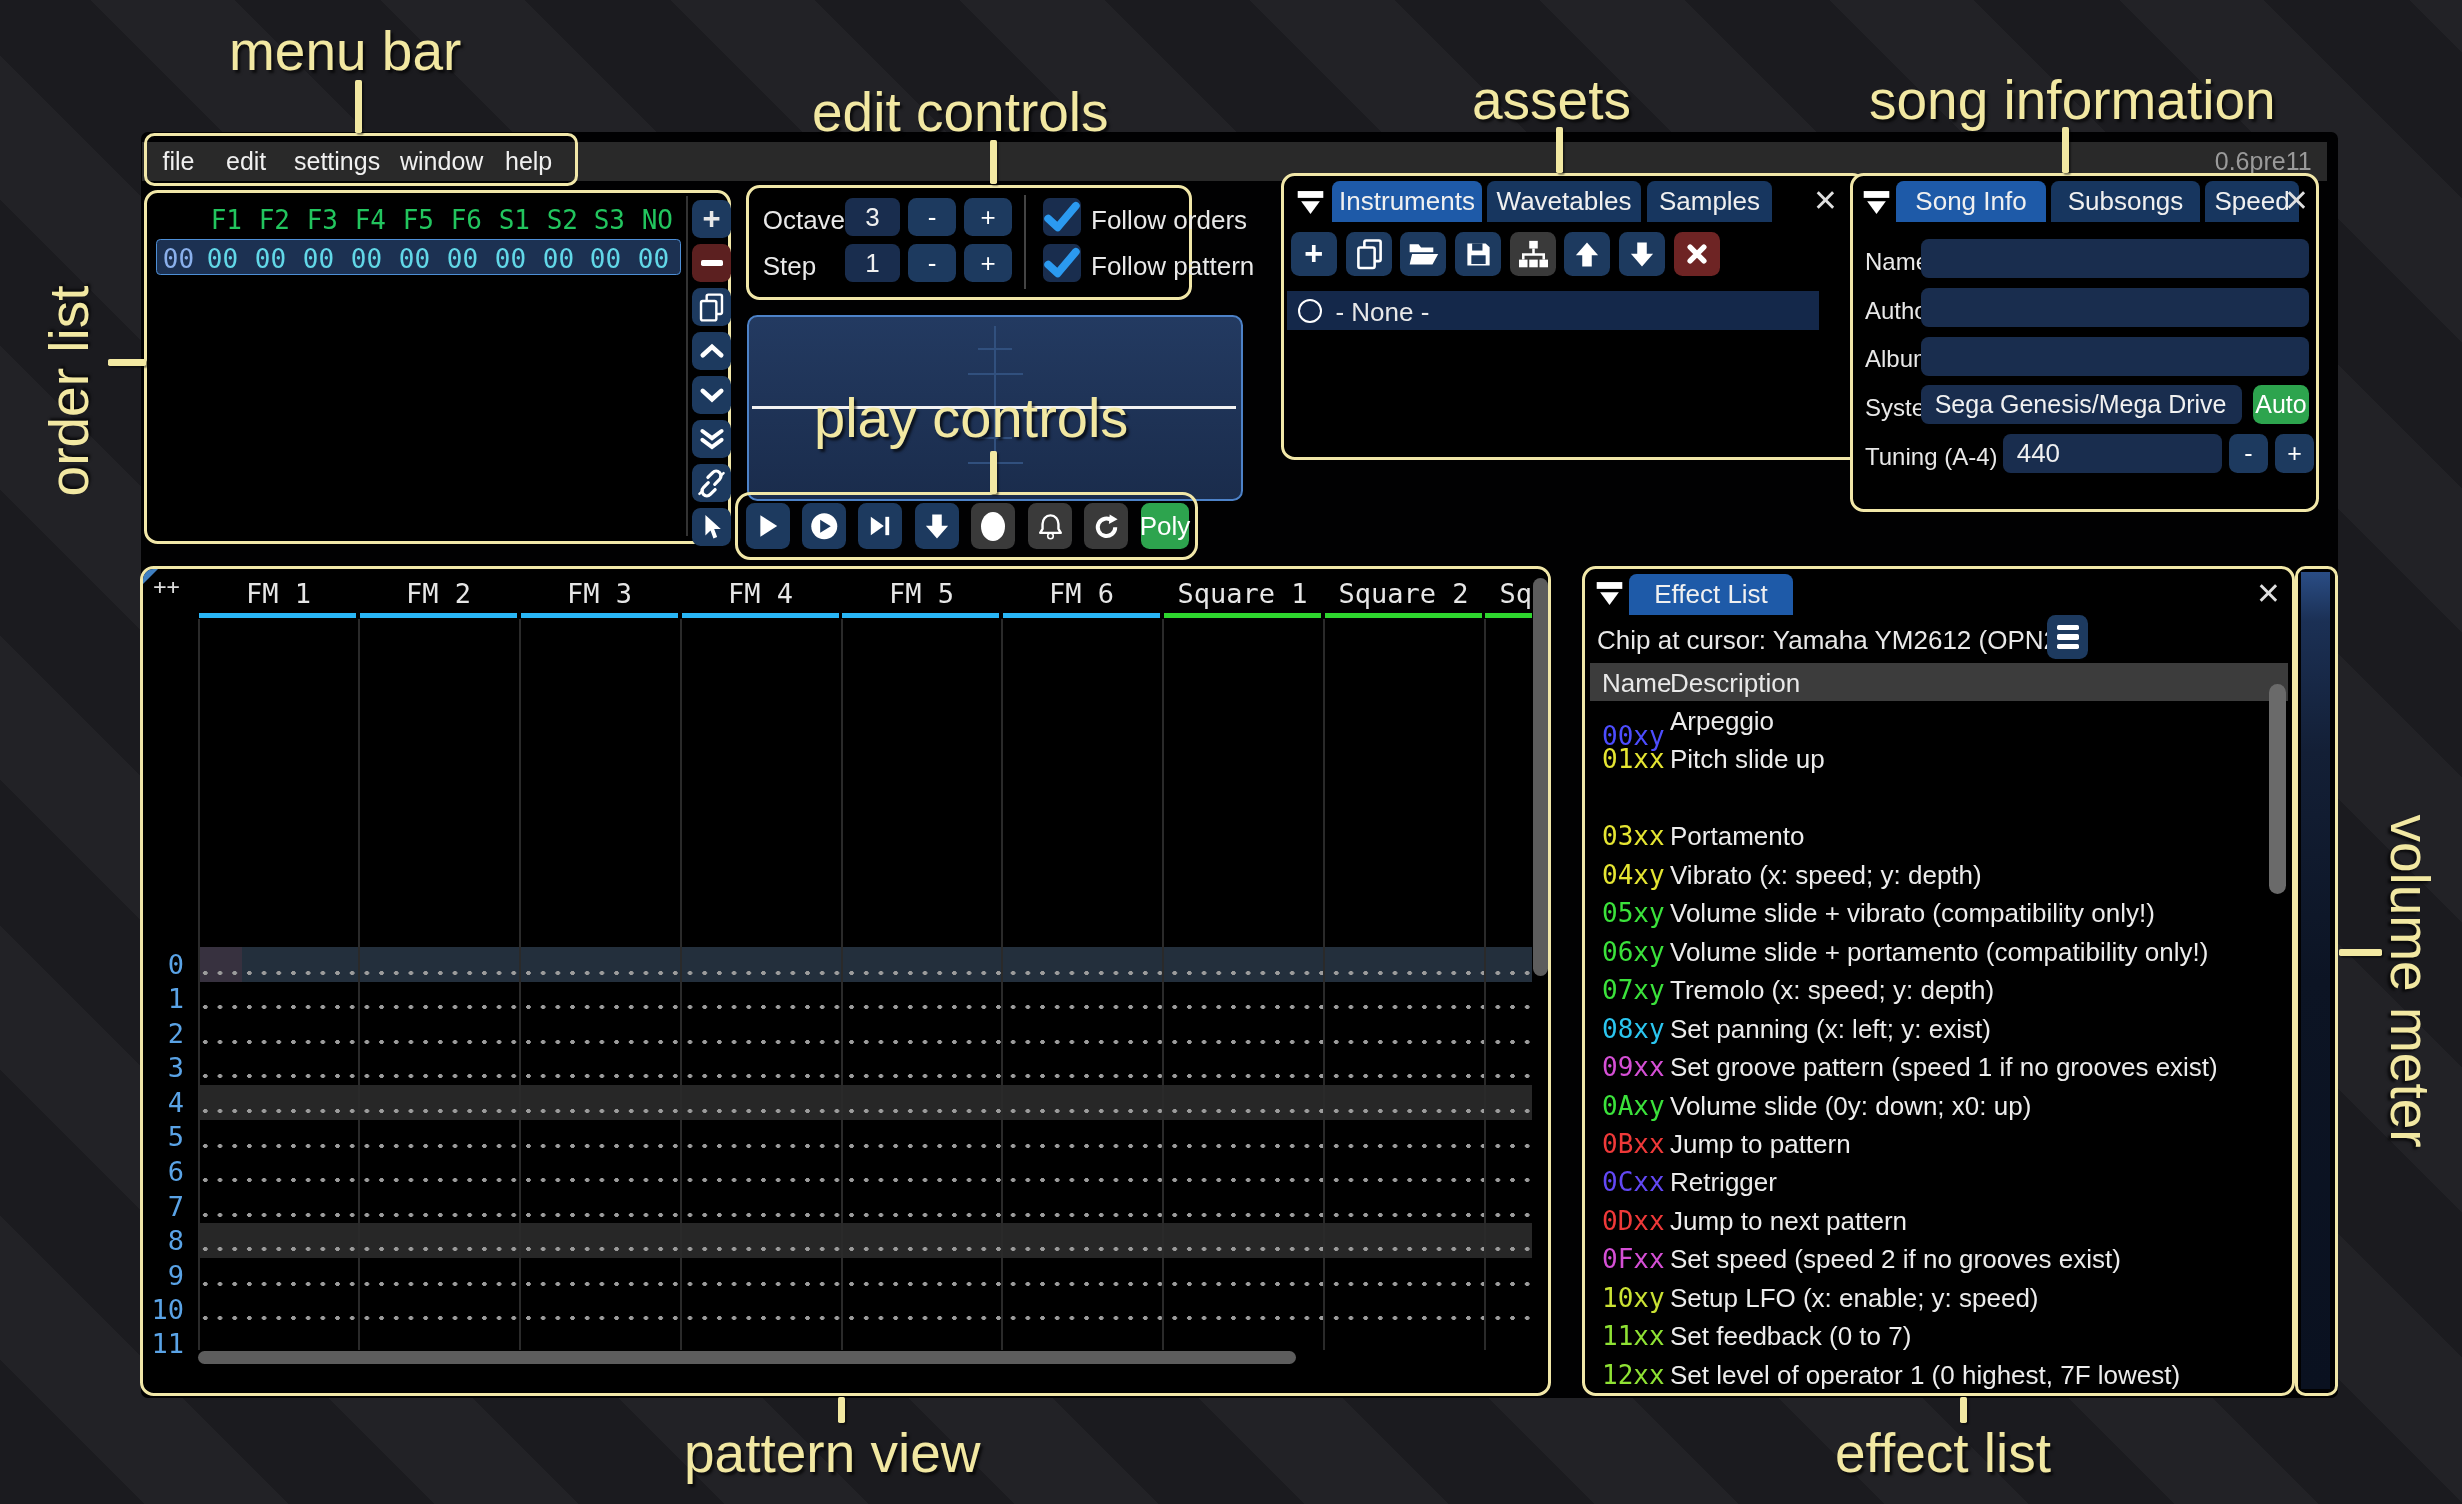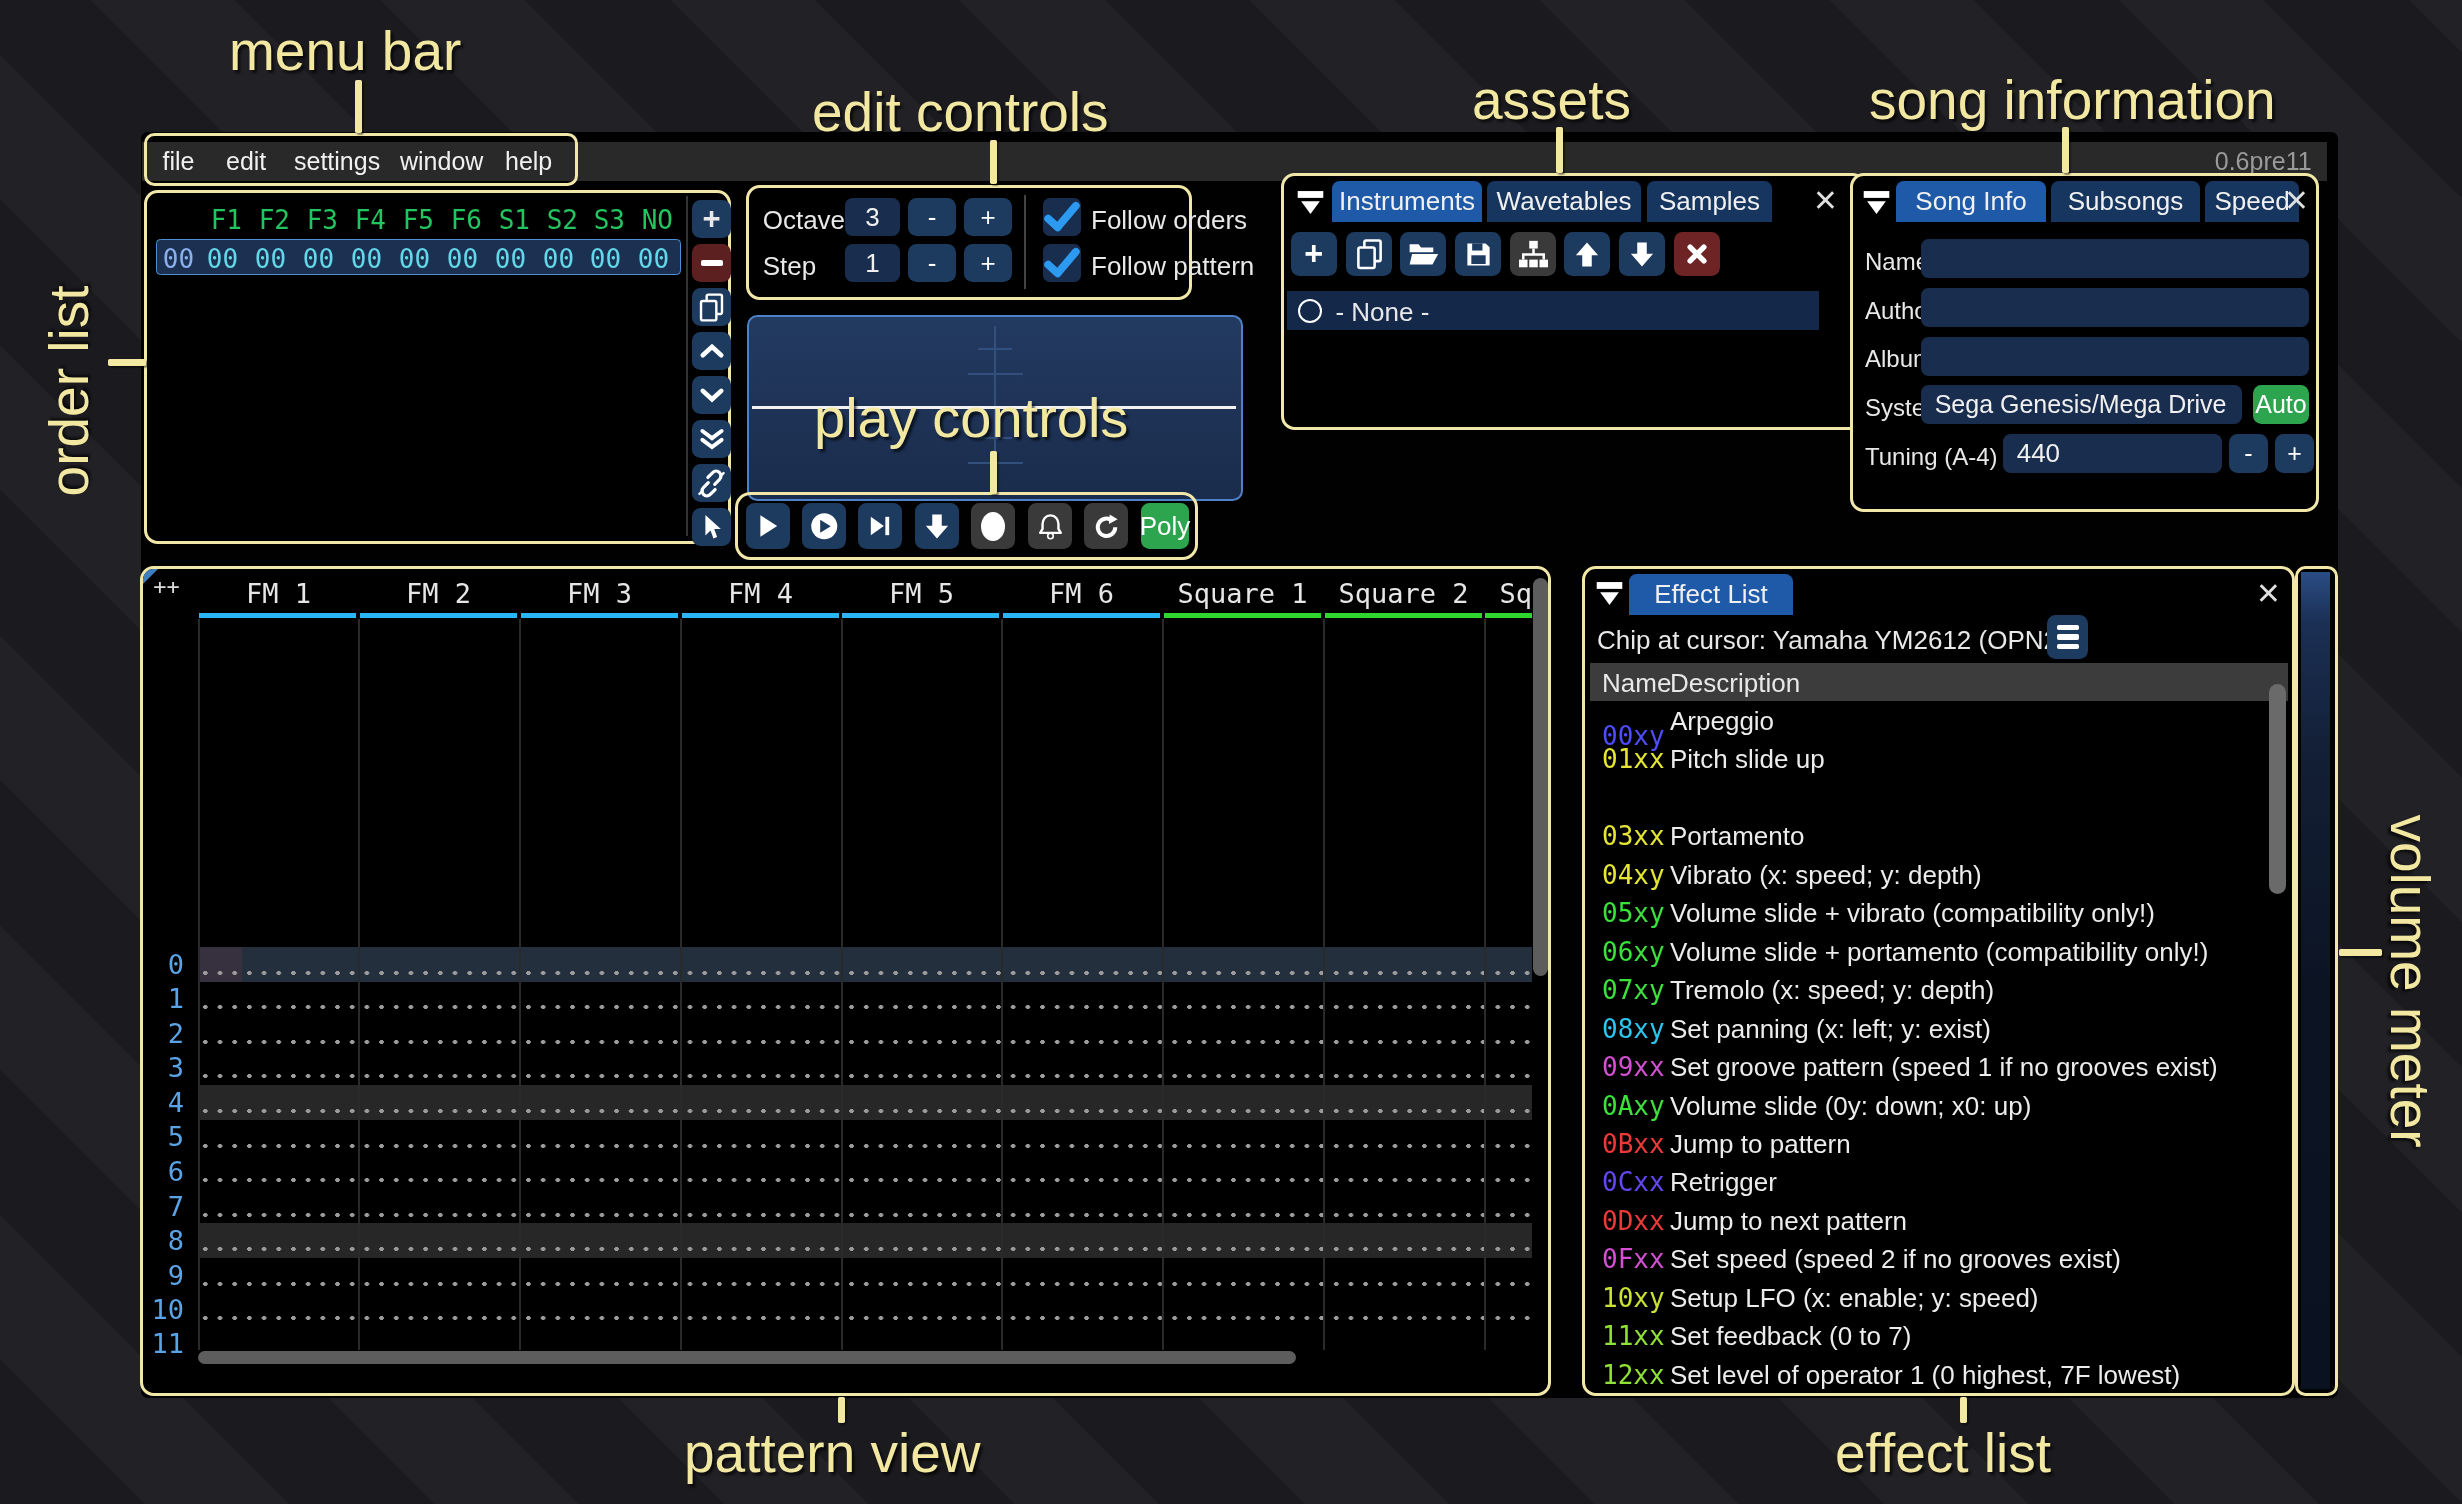--- a/index.html
+++ b/index.html
@@ -199,21 +199,21 @@
     </svg>
 </div>
 <div class="btn gray" style="left:1084px;top:503px;width:44px;height:46px">
   <svg width="27" height="27" viewBox="0 0 34 34">
       <path d="M28 18a11 11 0 1 1-4-8.5" fill="none" stroke="#fff" stroke-width="5"></path>
       <path d="M21 2l10 6-11 6z" fill="#fff"></path>
     </svg>
 </div>
 <div class="btn green" style="left:1141px;top:503px;width:48px;height:46px;font-size:26px">Poly</div>
 
-<div class="win" style="left:1281px;top:173px;width:585px;height:257px">
+<div class="win" style="left:1281px;top:173px;width:585px;height:287px">
   <svg class="abs" style="left:12px;top:13.7px" width="29" height="26" viewBox="0 0 34 30">
       <rect x="2" y="1" width="30" height="8" fill="#fff"></rect>
       <path d="M6 13h22l-11 15z" fill="#fff"></path>
     </svg>
   <div class="tab active" style="left:48px;width:150px">Instruments</div>
   <div class="tab" style="left:203px;width:154px">Wavetables</div>
   <div class="tab" style="left:363px;width:125px">Samples</div>
   <span class="close" style="left:530px;top:6.8px">×</span>
 
   <div class="btn" style="left:6.8px;top:56px;width:46px;height:44px">

